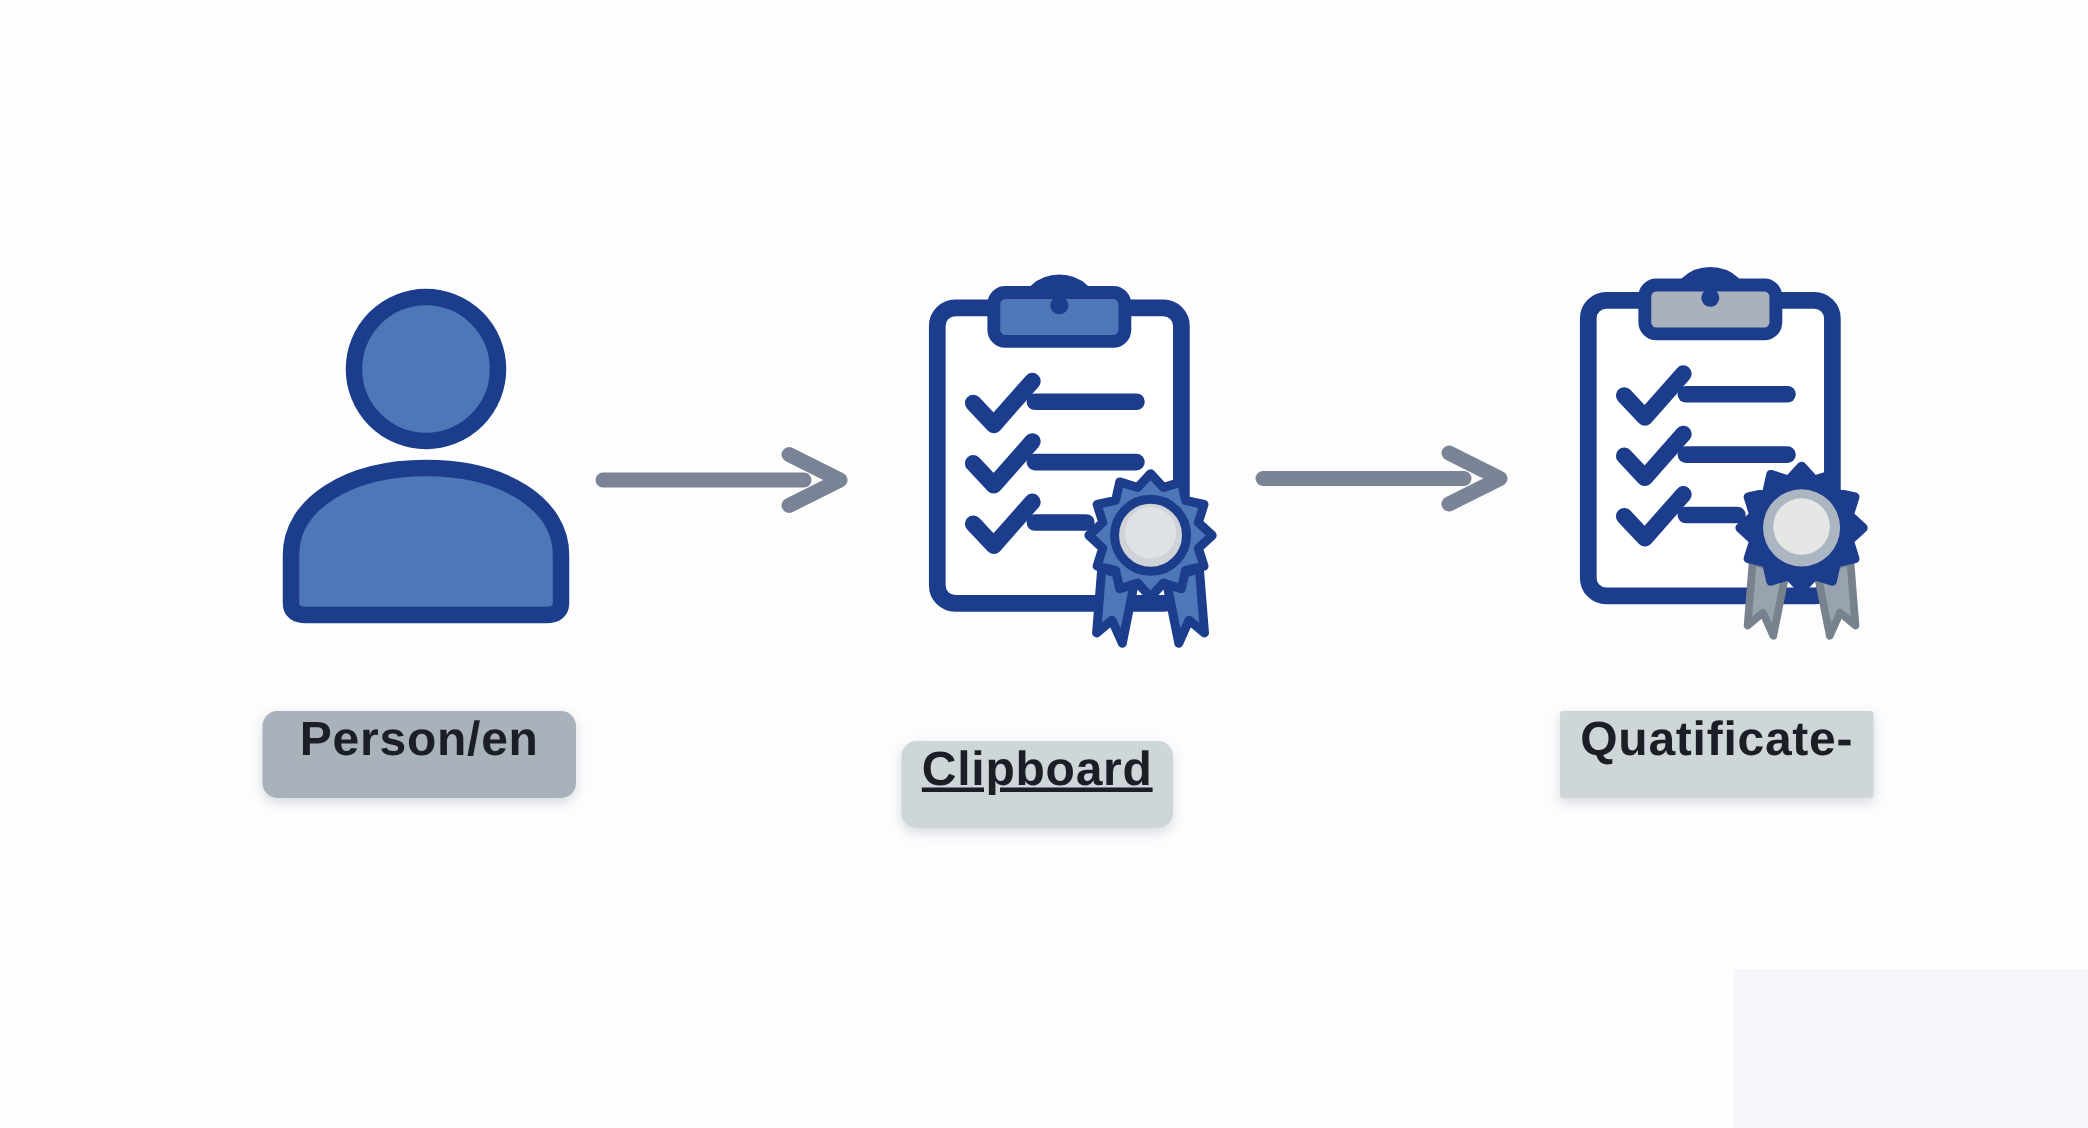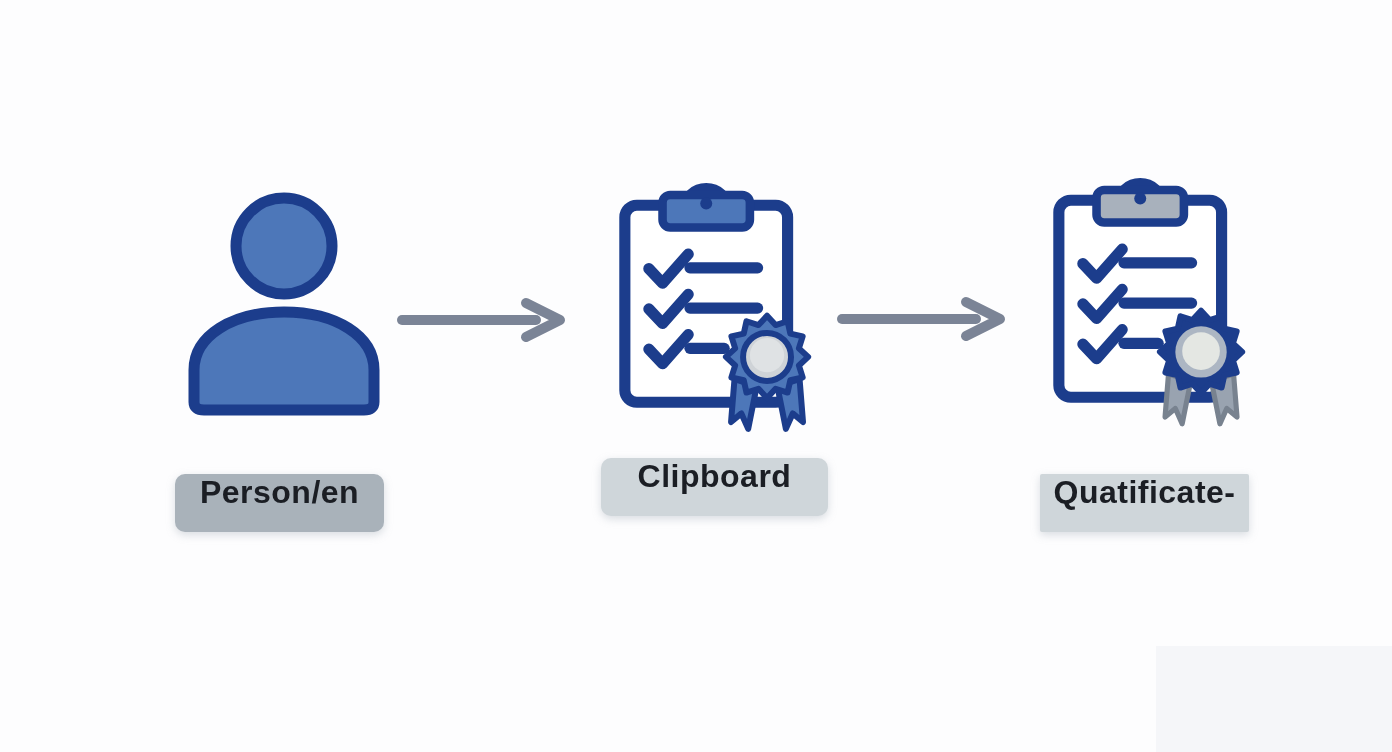--- a/index.html
+++ b/index.html
@@ -21,21 +21,21 @@
     height:58px;
     display:flex;justify-content:center;
     border-radius:10px;
     font-weight:bold;
     font-size:32px;
     letter-spacing:.5px;
     color:var(--label-text,#1c1f24);
     box-shadow:0 3px 8px rgba(150,160,172,.35);
   }
   .label-1{left:175px;top:474px;width:209px;background:var(--label1-bg,#a9b2bb);}
-  .label-2{left:601px;top:458px;width:227px;background:var(--label-light-bg,#cfd6da);}
+  .label-2{left:601px;top:494px;width:181px;background:var(--label-light-bg,#cfd6da);text-decoration:underline;}
   .label-3{left:1040px;top:474px;width:209px;border-radius:2px;background:var(--label-light-bg,#cfd6da);}
   .corner-tint{
     position:absolute;left:1156px;top:646px;width:236px;height:106px;
     background:rgba(238,241,244,.55);
   }
   .watermark{
     position:absolute;left:1182px;top:666px;
     font-size:42px;font-weight:600;letter-spacing:1px;
     color:var(--watermark-text,#c9ccd3);
   }

